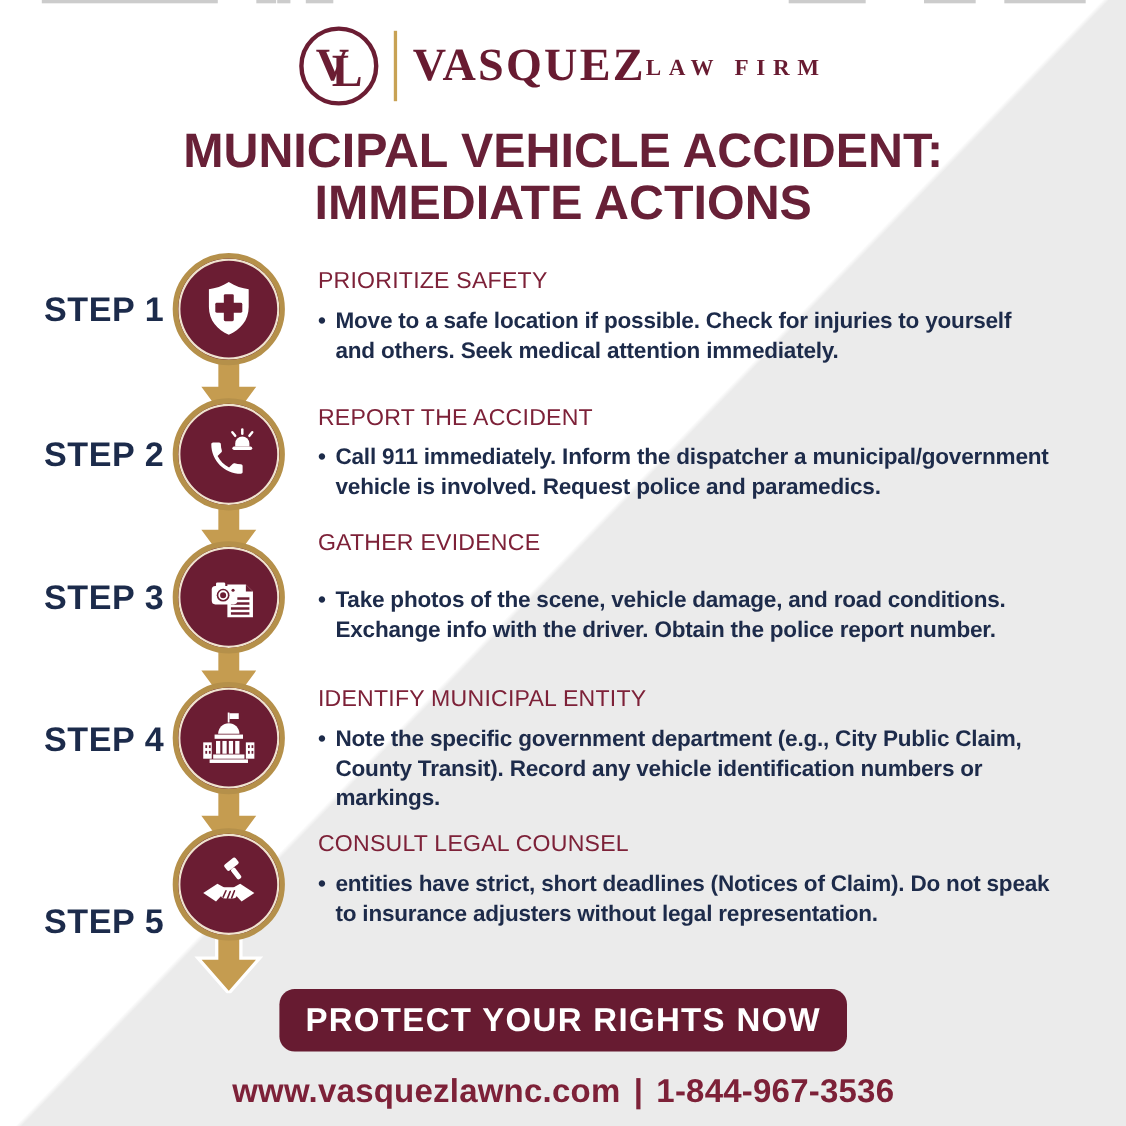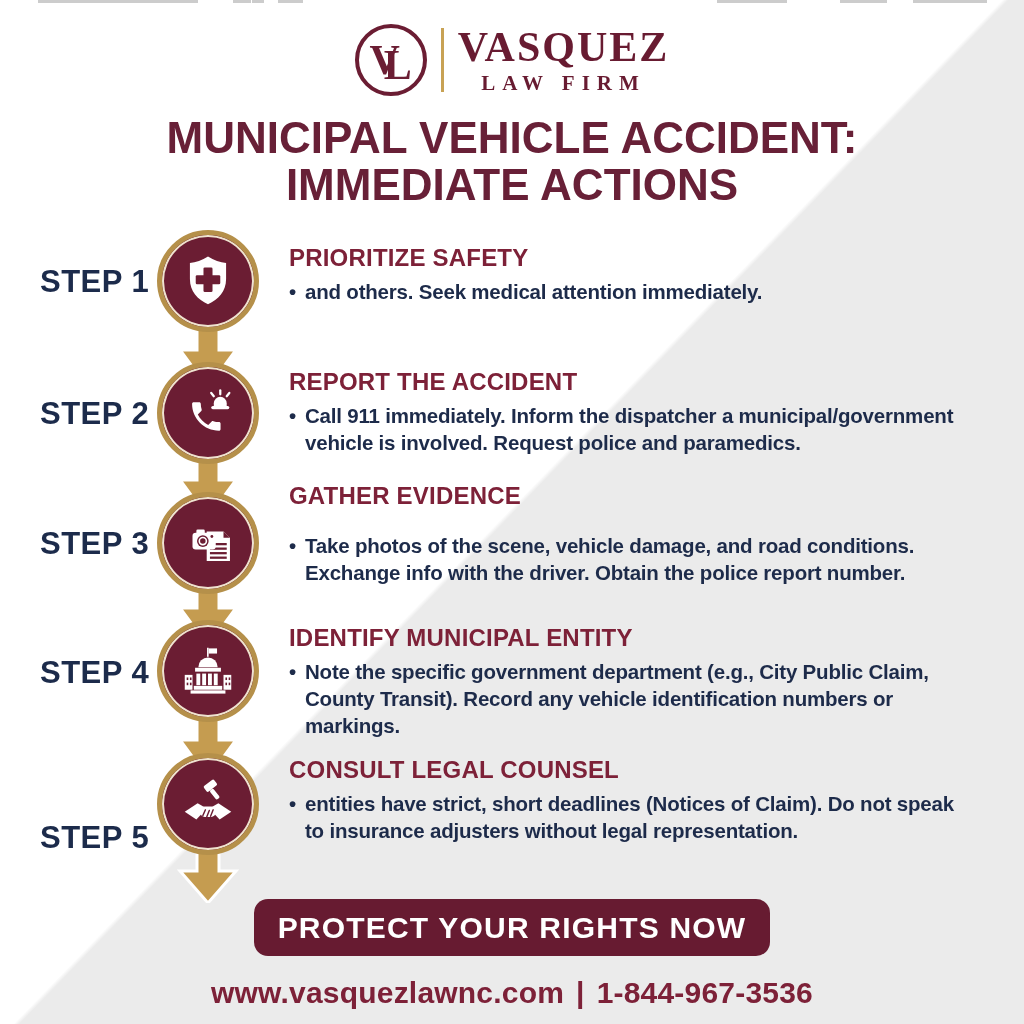--- a/index.html
+++ b/index.html
@@ -12,21 +12,21 @@
   .top-mark{position:absolute;top:0;height:3px;background:#8f8f8f;opacity:.45;}
 
   
   .logo-row{position:absolute;top:24px;left:0;width:100%;display:flex;justify-content:center;align-items:center;gap:14px;}
   .monogram{width:72px;height:72px;border:4px solid #6b1d33;border-radius:50%;box-sizing:border-box;
     display:flex;align-items:center;justify-content:center;color:#6b1d33;
     font-family:"Liberation Serif",serif;font-weight:700;}
   .monogram .v{font-size:42px;}
   .monogram .l{font-size:42px;margin-left:-16px;margin-top:10px;}
   .logo-divider{width:3px;height:64px;background:#c8a254;}
-  .brand{display:flex;flex-direction:column;align-items:center;color:#681b31;font-family:"Liberation Serif",serif;}
+  .brand{display:flex;flex-direction:row;align-items:center;color:#681b31;font-family:"Liberation Serif",serif;}
   .brand-name{font-size:42px;font-weight:700;letter-spacing:2px;line-height:44px;}
   .brand-sub{font-size:21px;font-weight:700;letter-spacing:7px;margin-top:2px;}
 
   
   .title{position:absolute;top:114px;left:0;width:100%;text-align:center;color:#682037;
     font-weight:800;font-size:44px;line-height:47px;letter-spacing:0px;}
 
   
   .circle{position:absolute;left:157px;width:102px;height:102px;border-radius:50%;
     background:#6b1d33;border:5px solid #b5904a;box-sizing:border-box;
@@ -36,21 +36,21 @@
 
   
   .arrow{position:absolute;left:176px;z-index:1;}
   .a1{top:302px}.a2{top:432px}.a3{top:560px}.a4{top:692px}.a5{top:851px}
 
   
   .steplabel{position:absolute;left:40px;font-size:31px;font-weight:800;color:#1c2b4b;letter-spacing:.5px;z-index:2;}
   .l1{top:264px}.l2{top:396px}.l3{top:526px}.l4{top:655px}.l5{top:820px}
 
   
-  .heading{position:absolute;left:289px;font-size:24px;font-weight:700;color:#7d2138;letter-spacing:.2px;z-index:2;}
+  .heading{position:absolute;left:289px;font-size:21px;font-weight:400;color:#7d2138;letter-spacing:.2px;z-index:2;}
   .h1x{top:244px}.h2x{top:368px}.h3x{top:482px}.h4x{top:624px}.h5x{top:756px}
   .bullets{position:absolute;left:289px;display:flex;gap:9px;font-size:20.5px;font-weight:700;
     color:#1d2b4a;line-height:27px;letter-spacing:-.2px;z-index:2;}
   .b1x{top:278px}.b2x{top:402px}.b3x{top:532px}.b4x{top:658px}.b5x{top:790px}
   .bullets .marker{flex:0 0 auto;}
   .bullets .line{white-space:nowrap;}
 
   
   .cta{position:absolute;top:899px;left:254px;width:516px;height:57px;border:none;border-radius:14px;
     background:#671b31;color:#ffffff;font-family:"Liberation Sans",sans-serif;
@@ -195,20 +195,21 @@
 
   <div class="heading h1x">PRIORITIZE SAFETY</div>
   <div class="heading h2x">REPORT THE ACCIDENT</div>
   <div class="heading h3x">GATHER EVIDENCE</div>
   <div class="heading h4x">IDENTIFY MUNICIPAL ENTITY</div>
   <div class="heading h5x">CONSULT LEGAL COUNSEL</div>
 
   <div class="bullets b1x">
     <span class="marker">•</span>
     <div>
+      <div class="line">Move to a safe location if possible. Check for injuries to yourself</div>
       <div class="line">and others. Seek medical attention immediately.</div>
     </div>
   </div>
   <div class="bullets b2x">
     <span class="marker">•</span>
     <div>
       <div class="line">Call 911 immediately. Inform the dispatcher a municipal/government</div>
       <div class="line">vehicle is involved. Request police and paramedics.</div>
     </div>
   </div>

